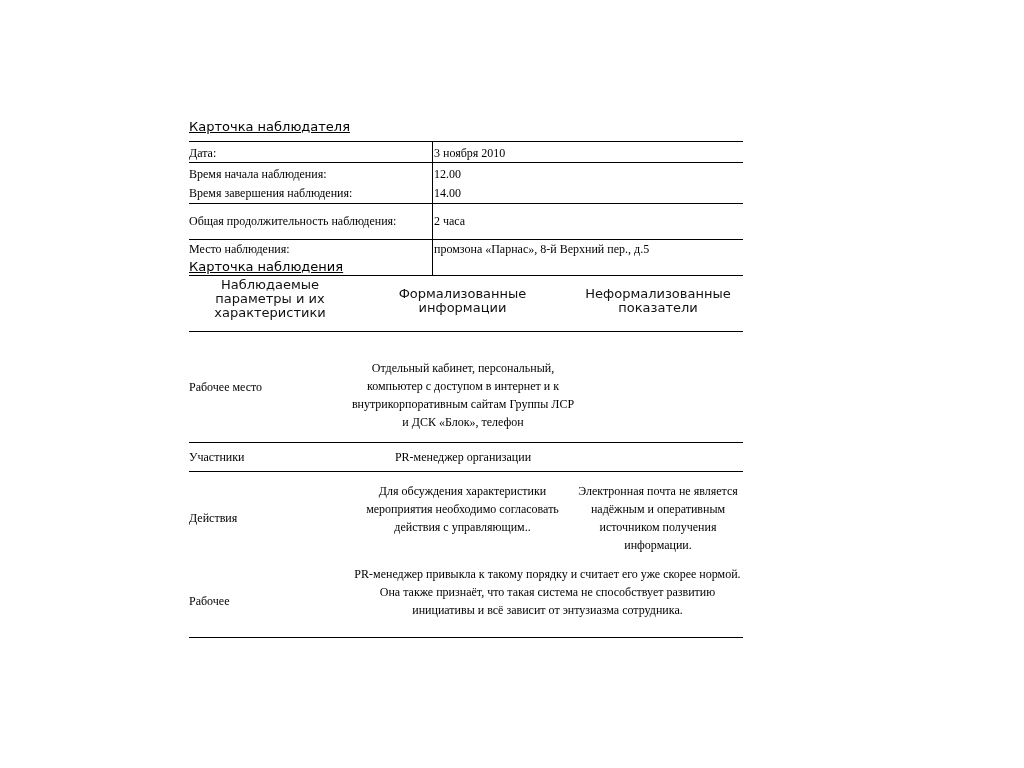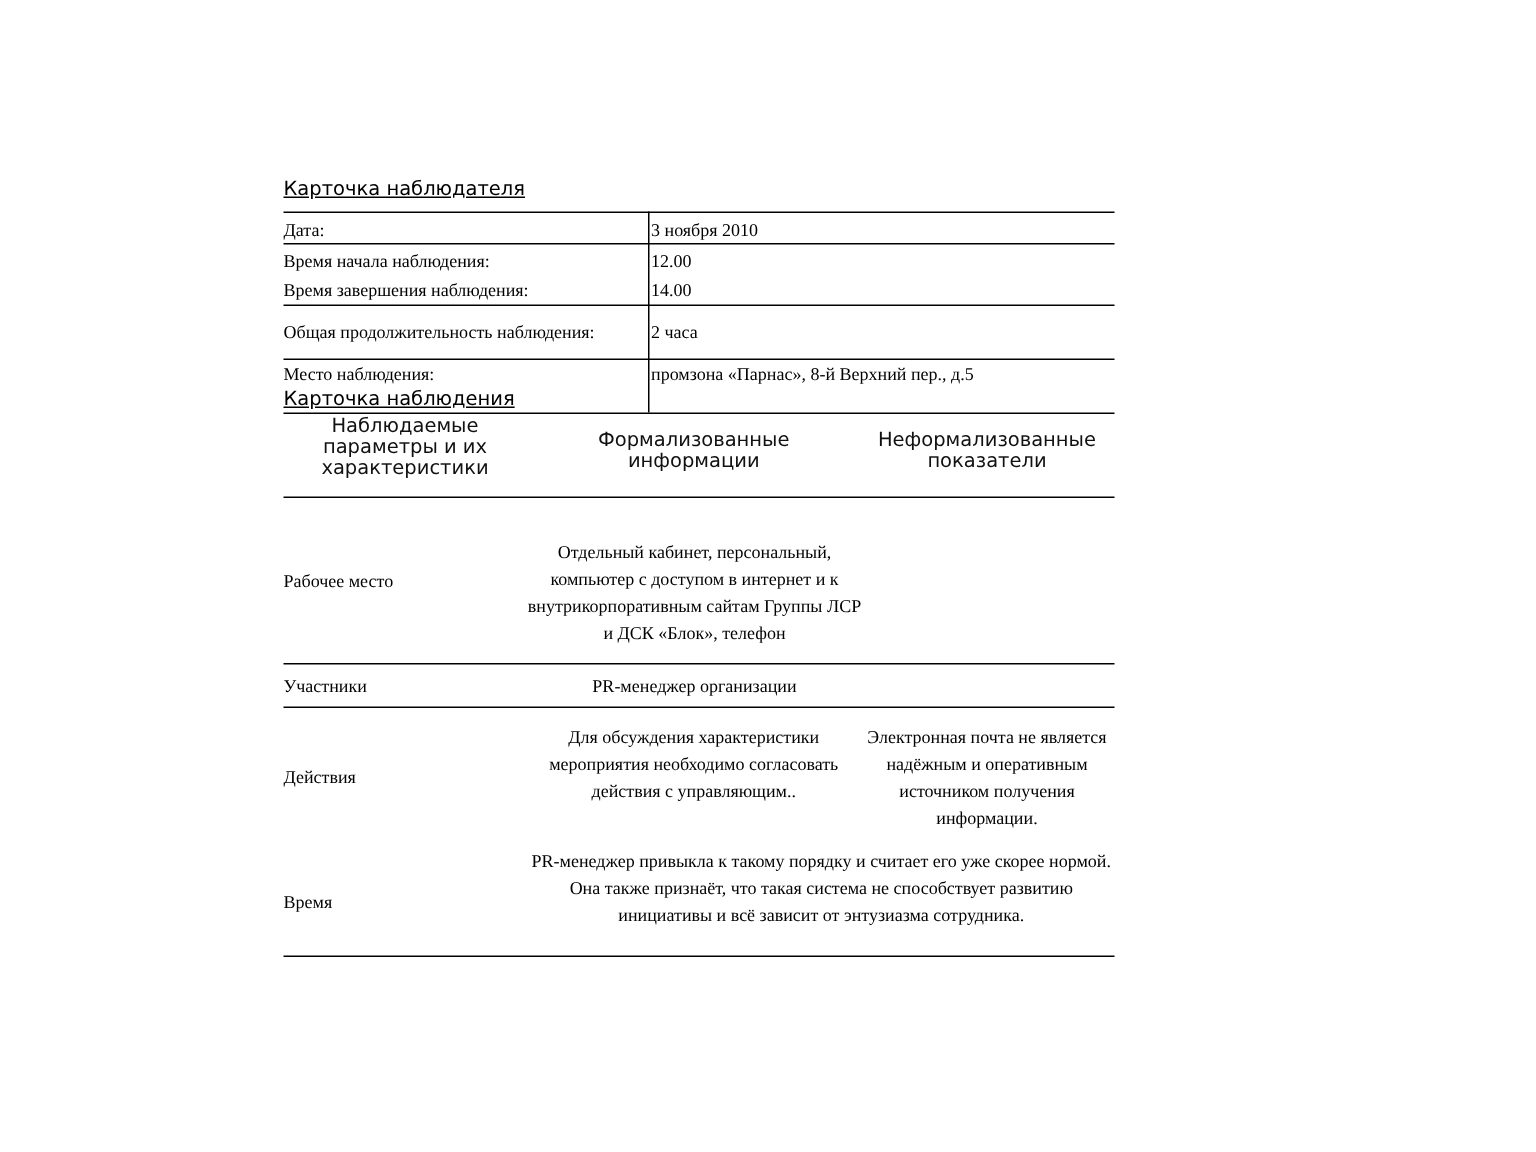--- a/index.html
+++ b/index.html
@@ -51,15 +51,15 @@
 <div class="hline" style="top:442px;"></div>
 
 <div class="cell serif" style="left:189px; top:448px;">Участники</div>
 <div class="cell serif ctr" style="left:350px; width:226px; top:448px;">PR-менеджер организации</div>
 <div class="hline" style="top:471px;"></div>
 
 <div class="cell serif" style="left:189px; top:509px;">Действия</div>
 <div class="cell serif ctr body-text" style="left:355px; width:215px; top:482px;">Для обсуждения характеристики мероприятия необходимо согласовать действия с управляющим..</div>
 <div class="cell serif ctr body-text" style="left:578px; width:160px; top:482px;">Электронная почта не является надёжным и оперативным источником получения информации.</div>
 
-<div class="cell serif" style="left:189px; top:592px;">Время</div>
+<div class="cell serif" style="left:189px; top:592px;">Рабочее</div>
 <div class="cell serif ctr body-text" style="left:350px; width:395px; top:565px;">PR-менеджер привыкла к такому порядку и считает его уже скорее нормой. Она также признаёт, что такая система не способствует развитию инициативы и всё зависит от энтузиазма сотрудника.</div>
 <div class="hline" style="top:637px;"></div>
 
 </body></html>

